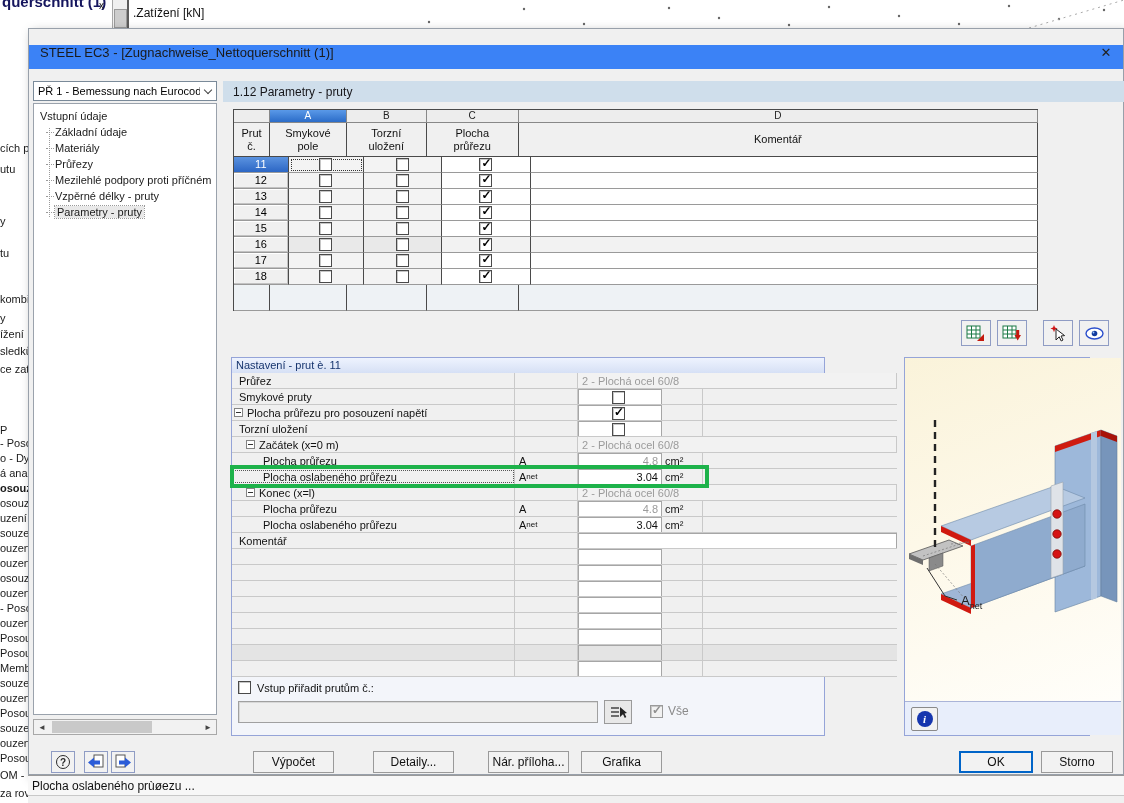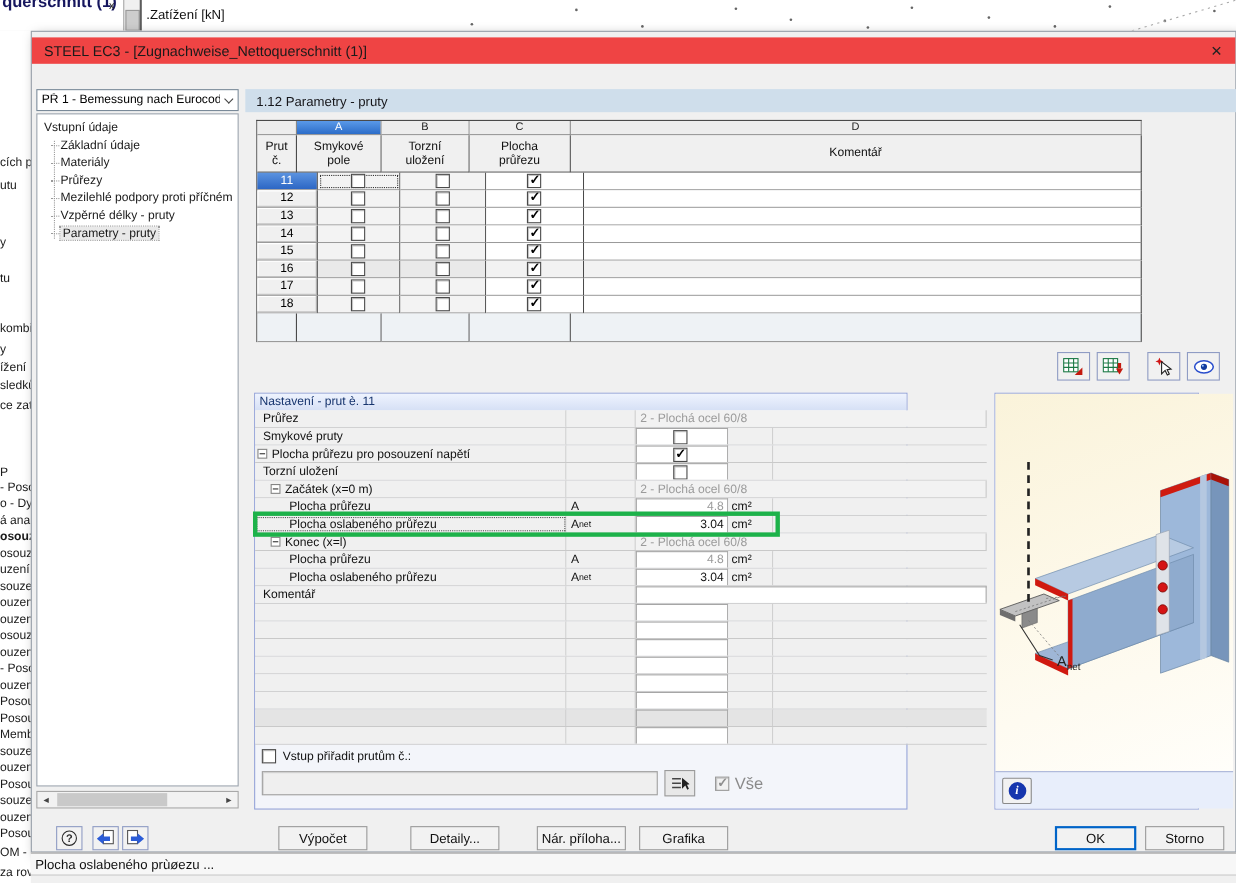--- a/index.html
+++ b/index.html
@@ -15,21 +15,21 @@
 #topthumb{left:1px;top:9px;width:13px;height:19px;background:#cdcdcd;border:1px solid #9a9a9a}
 #topdivider{left:127px;top:0;width:2px;height:28px;background:#5c5c5c}
 #topcanvas{left:129px;top:0;width:995px;height:28px;background:#fff}
 #canvaslabel{left:4px;top:6px;font-size:12px;color:#111;white-space:nowrap}
 #leftcol{left:0;top:28px;width:28px;height:775px;background:#fff;overflow:hidden}
 .frag{position:absolute;left:0;font-size:11px;color:#1a1a1a;white-space:nowrap}
 .frag.b{font-weight:bold}
 
 
 #dialog{left:28px;top:28px;width:1096px;height:747px;background:#f0f0f0;border:1px solid #98a0aa;box-shadow:4px 4px 10px rgba(0,0,0,.35)}
-#titlebar{left:0;top:5px;width:100%;height:24px;background:#ef4444;display:flex;align-items:center}
+#titlebar{left:0;top:16px;width:100%;height:24px;background:#3b82f6;display:flex;align-items:flex-start}
 #dlgtitle{font-size:13px;color:#1a1a1a;padding-left:11px}
 #dlgclose{margin-left:auto;width:34px;text-align:center;font-size:13px;color:#222;cursor:default}
 #menubar{left:0;top:24px;width:100%;height:26px;background:#fff;display:flex;align-items:center;padding-left:10px}
 .mitem{font-size:13px;color:#1a1a1a;padding:3px 10px}
 
 #casedd{left:4px;top:52px;width:184px;height:20px;background:#fff;border:1px solid #7a8a99;display:flex;align-items:center}
 #caseval{font-size:11px;padding-left:4px;white-space:nowrap;overflow:hidden;flex:1}
 #casechev{width:16px;height:100%;display:flex;align-items:center;justify-content:center}
 #casechev i{display:block;width:6px;height:6px;border-right:1px solid #444;border-bottom:1px solid #444;transform:rotate(45deg);margin-top:-3px}
 
@@ -97,21 +97,21 @@
 .exp::after{content:"";position:absolute;left:1px;right:1px;top:3px;height:1px;background:#333}
 .sub{font-size:8px;vertical-align:sub}
 #nethighlight{left:-2px;top:107px;width:479px;height:23px;border:4px solid #1db24a;pointer-events:none}
 .dotfocus{outline:1px dotted #555;outline-offset:-2px}
 
 #assignrow{left:6px;top:323px;display:flex;align-items:center;gap:6px}
 #assignlabel{font-size:11px;color:#111}
 #assigninput{position:absolute;left:6px;top:343px;width:360px;height:22px;background:#efefef;border:1px solid #a0a0a0;box-shadow:inset 1px 1px 0 #d8d8d8;font-size:11px;padding:0 3px}
 #assignpick{left:372px;top:342px;width:28px;height:24px;background:#e8e8e8;border:1px solid #9a9a9a;display:flex;align-items:center;justify-content:center}
 #vsewrap{left:418px;top:346px;display:flex;align-items:center;gap:5px}
-#vselabel{font-size:15px;color:#8a8a8a}
+#vselabel{font-size:12px;color:#8a8a8a}
 
 
 #imgpanel{left:875px;top:328px;width:186px;height:379px;border:1px solid #95a4d8;background:#fff}
 #imgarea{left:0;top:0;width:216px;height:343px;background:linear-gradient(160deg,#faf3da 0%,#fdf8e8 45%,#fffefa 100%);overflow:hidden}
 #imginfo{left:0;top:343px;width:216px;height:34px;background:#e8eefb;border-top:1px solid #aab4d8}
 #infobtn{left:6px;top:5px;width:27px;height:24px;background:#f2f2f2;border:1px solid #8a8a8a;border-radius:2px;display:flex;align-items:center;justify-content:center}
 #infobtn .icircle{width:16px;height:16px;border-radius:50%;background:#1636ae;color:#fff;font-size:11px;font-weight:bold;font-style:italic;display:flex;align-items:center;justify-content:center;font-family:"Liberation Serif",serif}
 
 
 .fbtn{position:absolute;top:722px;height:22px;background:#f2f2f2;border:1px solid #9a9a9a;font-size:12px;color:#111;display:flex;align-items:center;justify-content:center}

